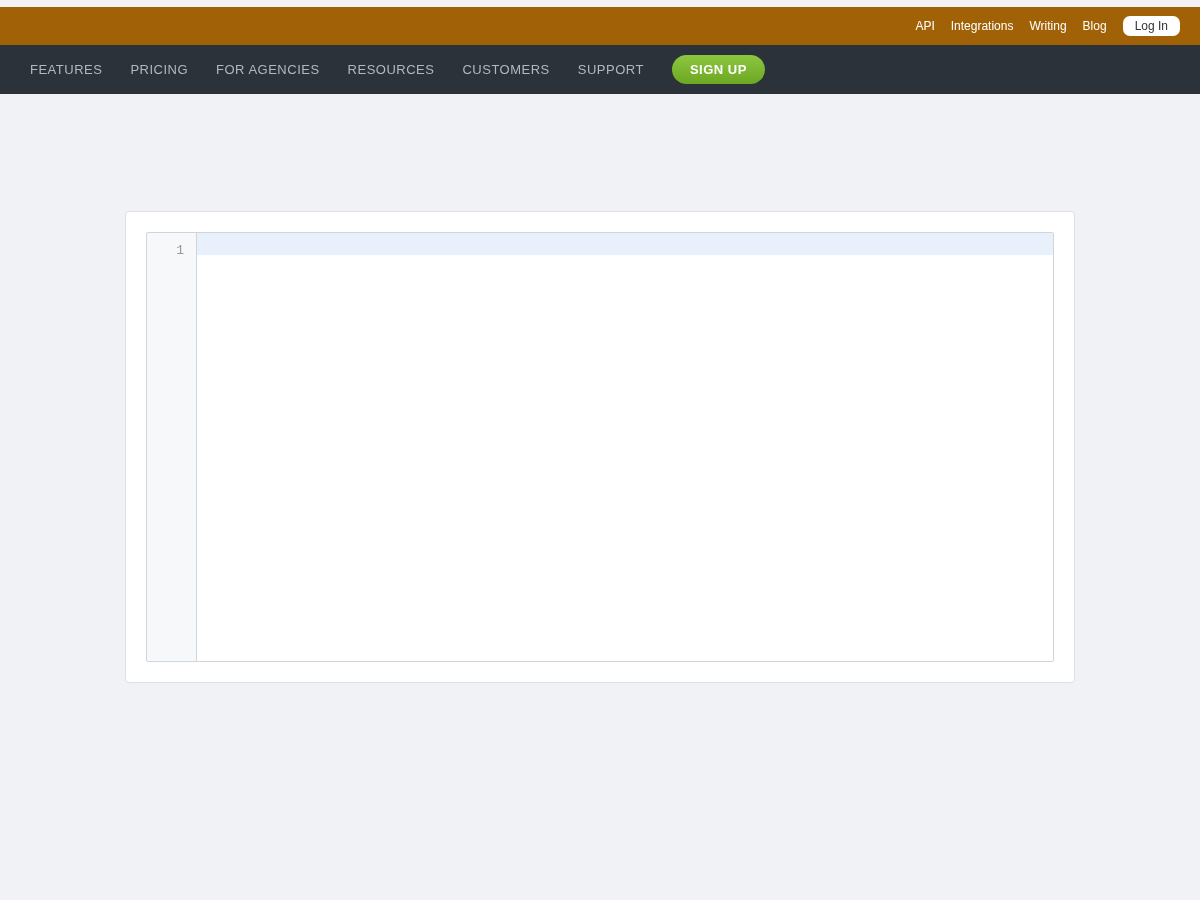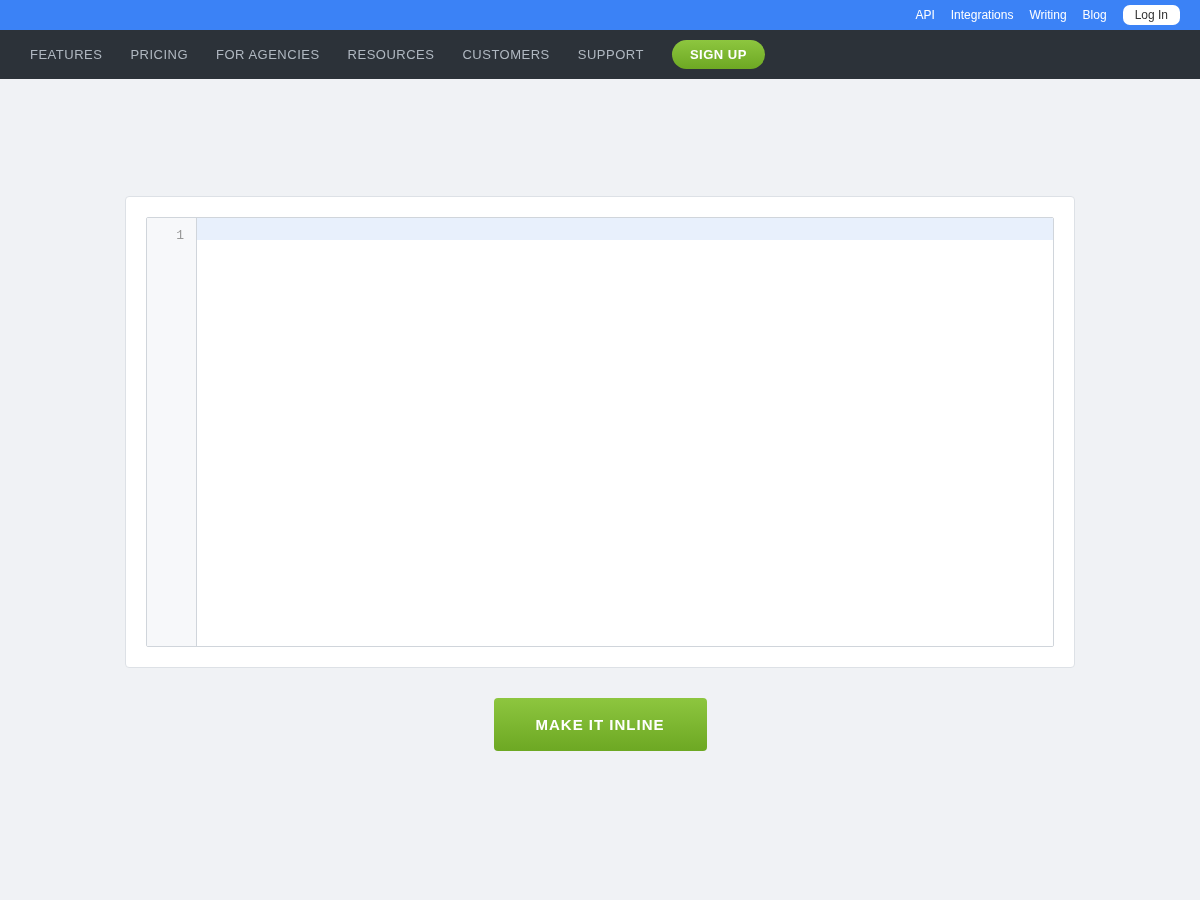--- a/index.html
+++ b/index.html
@@ -9,27 +9,28 @@
     }
 
     body {
       font-family: -apple-system, BlinkMacSystemFont, 'Helvetica Neue', Arial, sans-serif;
       background-color: #f0f2f5;
       min-height: 900px;
     }
 
     
     .top-bar {
-      background-color: #3b82f6;
-      height: 30px;
+      background-color: #a16207;
+      height: 38px;
       display: flex;
       align-items: center;
       justify-content: flex-end;
       padding: 0 20px;
       gap: 16px;
+      margin-top: 7px;
     }
 
     .top-bar a {
       color: #fff;
       text-decoration: none;
       font-size: 12px;
       font-weight: 400;
     }
 
     .top-bar .login-btn {
@@ -210,16 +211,15 @@
       <div class="line-numbers">
         <span>1</span>
       </div>
       <div style="flex:1; position:relative;">
         <div style="position:absolute; top:0; left:0; right:0; height:22px; background:#e8f0fc; pointer-events:none; z-index:1;"></div>
         <textarea class="code-textarea" style="height: 100%; width: 100%;"></textarea>
       </div>
     </div>
   </div>
 
-  <button class="make-inline-btn">MAKE IT INLINE</button>
 
   <div class="bottom-spacer"></div>
 </main>
 
 </body></html>

